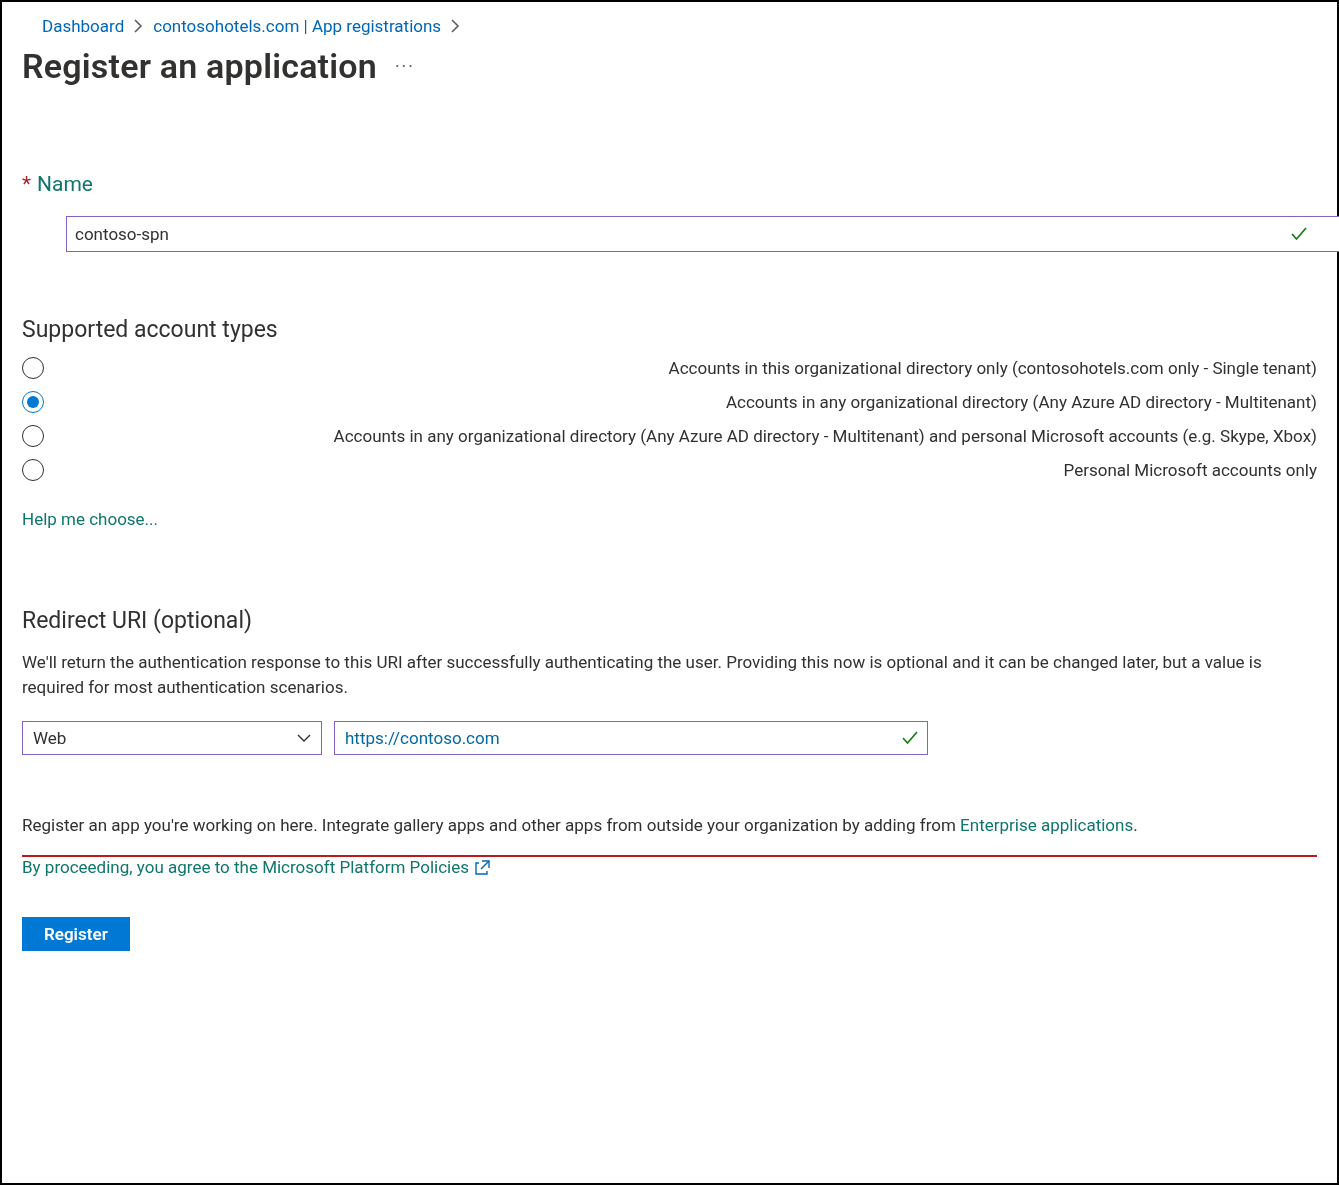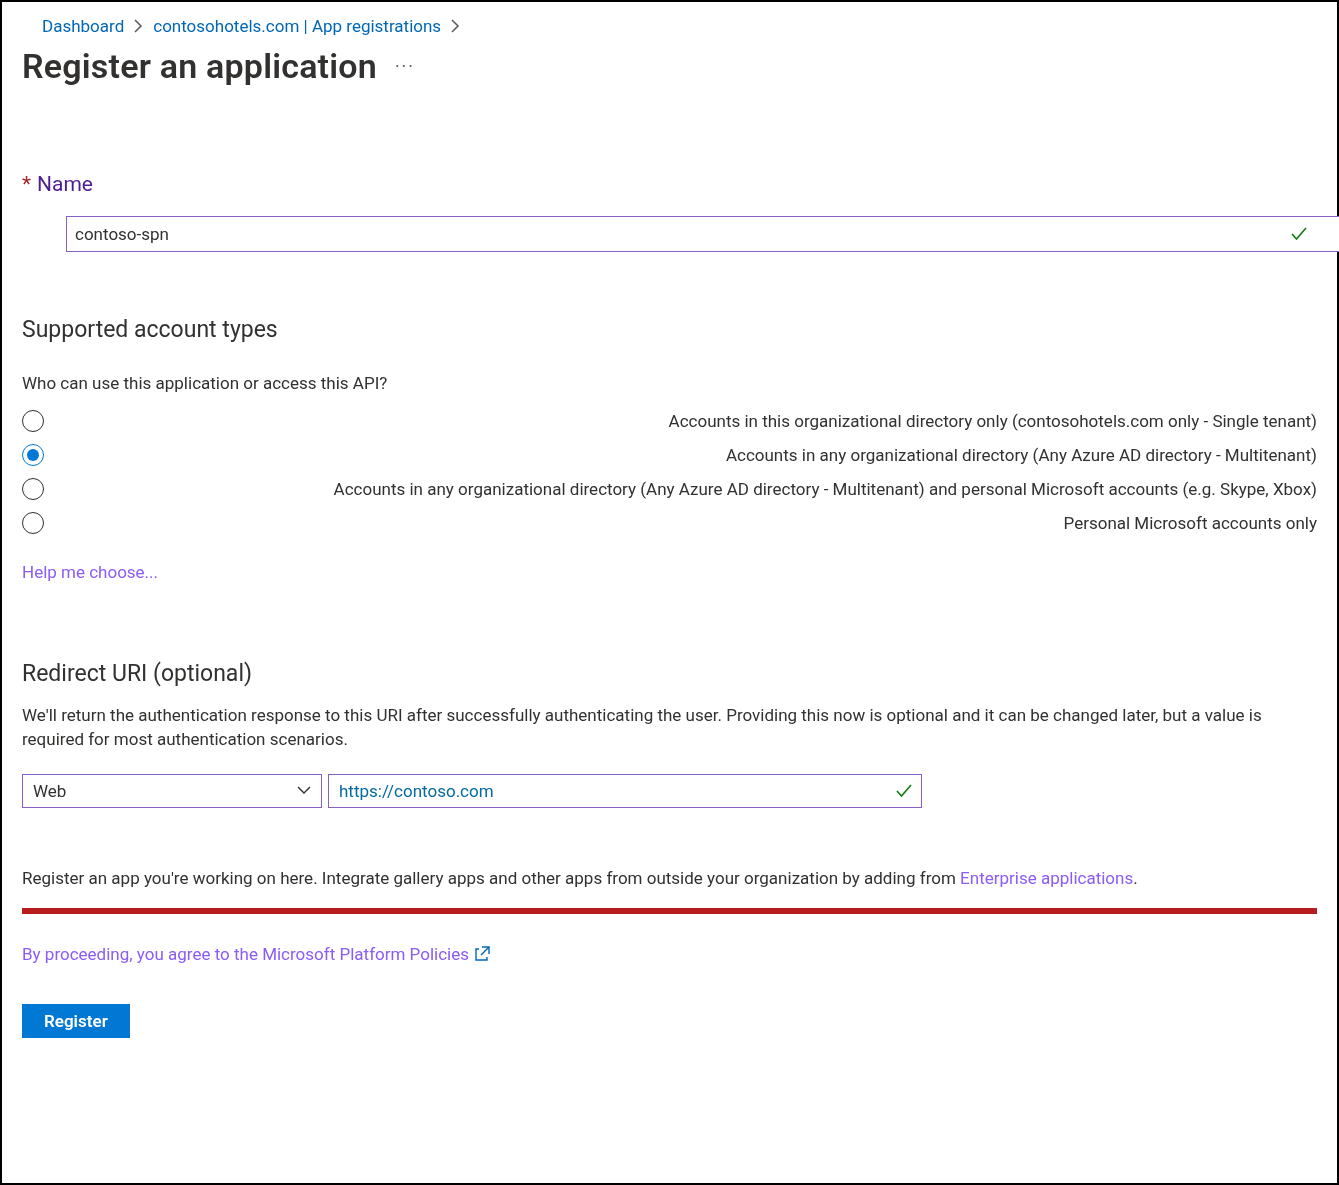--- a/index.html
+++ b/index.html
@@ -36,21 +36,21 @@
     font-weight: 600;
     margin: 0;
     letter-spacing: .2px;
   }
   .ellipsis-btn { color:#605e5c; font-size:18px; cursor:pointer; user-select:none; letter-spacing:2px; }
   
   .section { margin-top: 86px; }
   .section.tight { margin-top: 64px; }
   .label-row { display:flex; align-items:center; gap:6px; font-size:21px; }
   .req { color:#a4262c; }
-  .label-text { color:#4c1d95; }
+  .label-text { color:#0f766e; }
   .help-text { font-size:17px; color:#323130; margin-top:16px; line-height:1.45; max-width: 1280px;}
   .section-heading { font-size:23px; color:#323130; margin:0; font-weight:400;}
   
   .text-input-wrap {
     margin-top: 20px;
     position: relative;
   }
   .text-input {
     width: 100%;
     height: 36px;
@@ -76,24 +76,24 @@
     display:flex; align-items:center; justify-content:center;
     flex-shrink:0;
   }
   .radio-item.selected .radio-outer { border-color:#0078d4; }
   .radio-inner {
     width:12px; height:12px; border-radius:50%;
     background:#0078d4; display:none;
   }
   .radio-item.selected .radio-inner { display:block; }
   .radio-label { font-size:17px; color:#323130; }
-  .link { color:#8b5cf6; text-decoration:none; cursor:pointer; font-size:17px; }
+  .link { color:#0f766e; text-decoration:none; cursor:pointer; font-size:17px; }
   .help-link { display:inline-block; margin-top:28px; }
   
-  .uri-row { display:flex; gap:6px; margin-top:22px; }
+  .uri-row { display:flex; gap:12px; margin-top:22px; }
   .select-box {
     width: 300px;
     height: 34px;
     border:1px solid #8661c5;
     display:flex; align-items:center; justify-content:space-between;
     padding:0 10px;
     font-size:17px;
     cursor:pointer;
     background:#fff;
   }
@@ -103,23 +103,22 @@
     width:100%; height:34px;
     border:1px solid #8661c5;
     padding:0 34px 0 10px;
     font-size:17px; font-family:inherit;
     color:#0369a1; background:#fff;
   }
   
   .bottom-note { margin-top: 60px; font-size:17px; }
   
   .footer {
-    border-top:6px solid #b91c1c;
+    border-top:2px solid #b91c1c;
     margin-top:20px;
-    padding-top:30px;
   }
   .policy-row { font-size:17px; display:flex; align-items:center; gap:6px; }
   .ext-icon svg{display:block;}
   .register-btn {
     margin-top:40px;
     background:#0078d4;
     color:#fff;
     border:none;
     font-size:17px;
     font-weight:600;
@@ -163,21 +162,20 @@
       <span class="valid-check">
         <svg width="16" height="14" viewBox="0 0 16 14">
             <path d="M1 7 L5.5 12 L15 1" fill="none" stroke="#107c10" stroke-width="1.6"></path>
           </svg>
       </span>
     </div>
   </div>
 
   <div class="section tight">
     <h2 class="section-heading">Supported account types</h2>
-    <div class="help-text" style="margin-top:28px;">Who can use this application or access this API?</div>
 
     <div class="radio-list">
       <label class="radio-item">
         <span class="radio-outer"></span>
         <span class="radio-label">Accounts in this organizational directory only (contosohotels.com only - Single tenant)</span>
       </label>
       <label class="radio-item selected">
         <span class="radio-outer">
             <span class="radio-inner"></span>
           </span>

